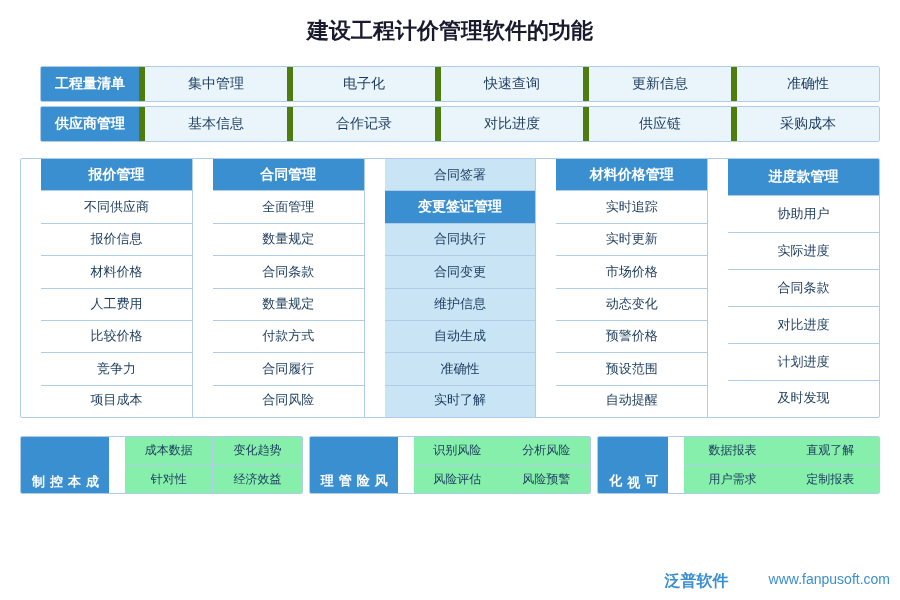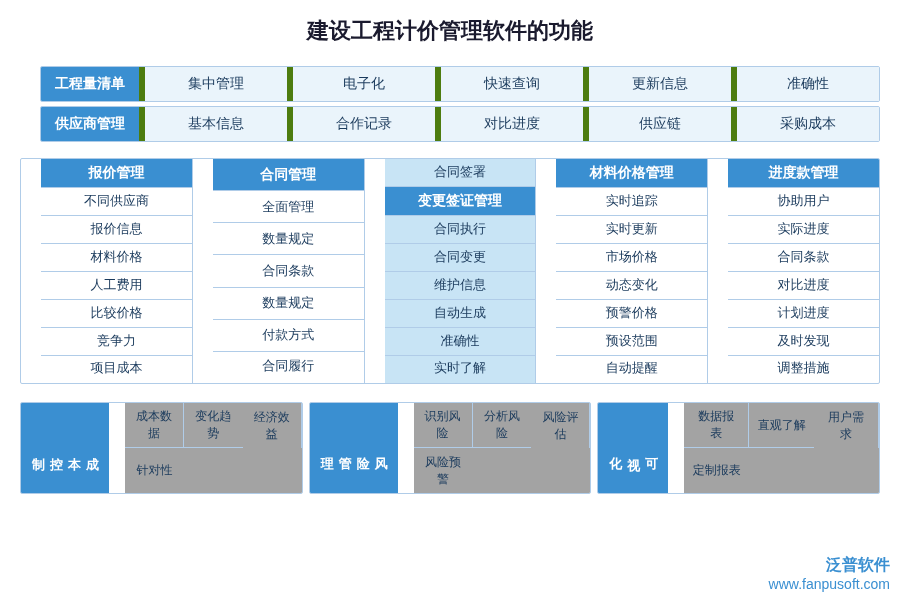--- a/index.html
+++ b/index.html
@@ -134,24 +134,24 @@
       align-items: center;
       justify-content: center;
       padding: 6px 8px;
       writing-mode: vertical-rl;
       text-orientation: mixed;
       letter-spacing: 2px;
       min-width: 28px;
     }
     .bottom-items-grid {
       display: grid;
-      grid-template-columns: 1fr 1fr 1fr;
+      grid-template-columns: 1fr 1fr;
       grid-template-rows: 1fr 1fr;
       flex: 1;
-      background: #a3a3a3;
+      background: #86efac;
       margin-left: 16px;
     }
     .bottom-item {
       display: flex;
       align-items: center;
       justify-content: center;
       padding: 5px 8px;
       font-size: 12px;
       color: #1a3a5c;
       border-right: 1px solid #b0cce8;
@@ -159,22 +159,22 @@
       text-align: center;
     }
     .bottom-item:nth-child(2n) { border-right: none; }
     .bottom-item:nth-child(3),
     .bottom-item:nth-child(4) { border-bottom: none; }
     .logo-area {
       position: absolute;
       bottom: 8px;
       right: 10px;
       display: flex;
-      flex-direction: column;
-      align-items: flex-end;
+      flex-direction: row;
+      align-items: flex-start;
       gap: 0;
     }
     .logo-text {
       color: #3a8fd1;
       font-size: 16px;
       font-weight: bold;
     }
     .logo-url {
       color: #3a8fd1;
       font-size: 14px;
@@ -226,20 +226,21 @@
     </div>
 
     <div class="grid-col">
       <div class="grid-cell header">合同管理</div>
       <div class="grid-cell">全面管理</div>
       <div class="grid-cell">数量规定</div>
       <div class="grid-cell">合同条款</div>
       <div class="grid-cell">数量规定</div>
       <div class="grid-cell">付款方式</div>
       <div class="grid-cell">合同履行</div>
+      <div class="grid-cell">合同风险</div>
     </div>
 
     <div class="grid-col col-highlight">
       <div class="grid-cell">合同签署</div>
       <div class="grid-cell header">变更签证管理</div>
       <div class="grid-cell">合同执行</div>
       <div class="grid-cell">合同变更</div>
       <div class="grid-cell">维护信息</div>
       <div class="grid-cell">自动生成</div>
       <div class="grid-cell">准确性</div>
@@ -258,33 +259,32 @@
     </div>
 
     <div class="grid-col">
       <div class="grid-cell header">进度款管理</div>
       <div class="grid-cell">协助用户</div>
       <div class="grid-cell">实际进度</div>
       <div class="grid-cell">合同条款</div>
       <div class="grid-cell">对比进度</div>
       <div class="grid-cell">计划进度</div>
       <div class="grid-cell">及时发现</div>
-      <div class="grid-cell">调整措施</div>
     </div>
   </div>
 
   <div class="bottom-section">
 
     <div class="bottom-block">
       <div class="bottom-label">成<br>本<br>控<br>制</div>
       <div class="bottom-items-grid">
         <div class="bottom-item">成本数据</div>
         <div class="bottom-item">变化趋势</div>
+        <div class="bottom-item">针对性</div>
         <div class="bottom-item">经济效益</div>
-        <div class="bottom-item">针对性</div>
       </div>
     </div>
 
     <div class="bottom-block">
       <div class="bottom-label">风<br>险<br>管<br>理</div>
       <div class="bottom-items-grid">
         <div class="bottom-item">识别风险</div>
         <div class="bottom-item">分析风险</div>
         <div class="bottom-item">风险评估</div>
         <div class="bottom-item">风险预警</div>

